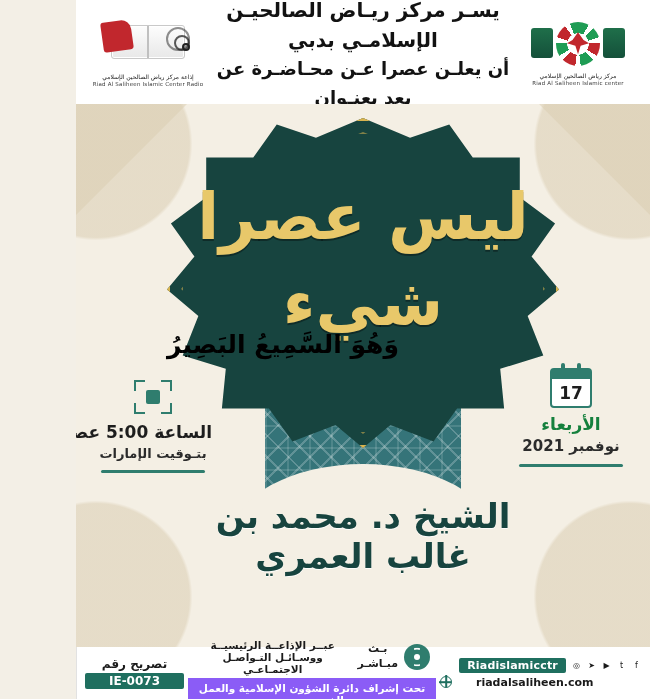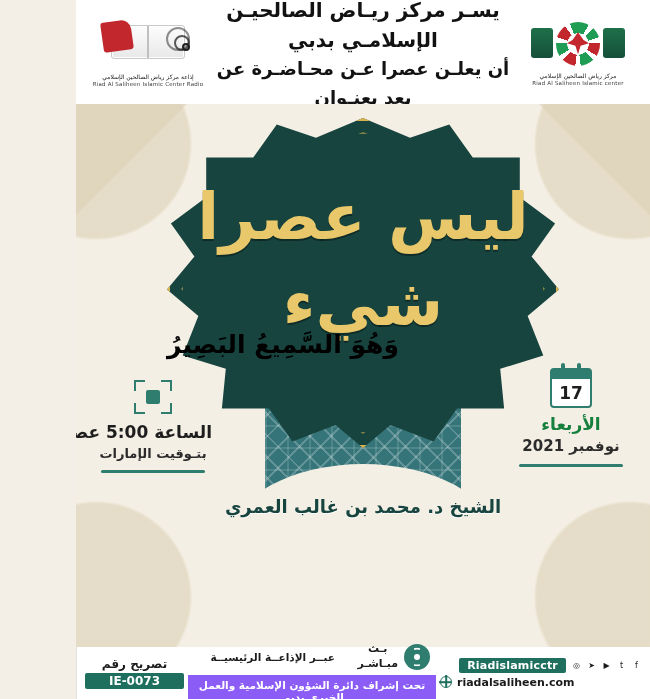--- a/index.html
+++ b/index.html
@@ -256,21 +256,21 @@
   }
 
   
   .speaker {
     position: absolute;
     left: 50%; transform: translateX(-50%);
     top: 392px;
     width: 330px;
     text-align: center;
     color: #17443f;
-    font-size: 18px;
+    font-size: 34px;
     font-weight: bold;
     letter-spacing: -1px;
     direction: rtl;
     text-shadow: 0 1px 0 rgba(255,255,255,.8);
   }
 
   
   .time-badge {
     position: absolute;
     left: 18px; top: 276px;
@@ -372,21 +372,21 @@
     border: 1.6px solid #1f6f5f; position: relative;
   }
   .globe:before {
     content:""; position:absolute; left:50%; top:-1.6px; width:1.6px; height:12px;
     background:#1f6f5f; transform: translateX(-50%);
   }
   .globe:after {
     content:""; position:absolute; top:50%; left:-1.6px; width:12px; height:1.6px;
     background:#1f6f5f; transform: translateY(-50%);
   }
-  .site-text { font-size: 11px; font-weight: bold; color: #1a1a1a; direction: ltr; }
+  .site-text { font-size: 11px; font-weight: bold; color: #1a1a1a; direction: ltr; margin-left: 19px; }
 
   .f-mid {
     flex: 1;
     display: flex; flex-direction: column; justify-content: center;
     padding: 3px 6px;
     gap: 3px;
     text-align: center;
   }
   .f-mid .line1 { font-size: 10.5px; font-weight: bold; color: #1b1b1b; }
   .f-mid .line2 { font-size: 10.5px; font-weight: bold; color: #1b1b1b; }
@@ -533,20 +533,21 @@
 
     <div class="f-mid">
       <div class="live-wrap">
         <div class="live-icon"></div>
         <div class="live-text">
           <div>بـث</div>
           <div>مبـاشـر</div>
         </div>
         <div style="flex:1">
           <div class="line1">عبــر الإذاعــة الرئيسيــة</div>
+          <div class="line2">ووسـائـل التـواصـل الاجتمـاعـي</div>
         </div>
       </div>
       <div class="line3">تحت إشراف دائرة الشؤون الإسلامية والعمل الخيري بدبي</div>
     </div>
 
     <div class="f-right">
       <div class="permit-label">تصريح رقم</div>
       <div class="permit-no">IE-0073</div>
     </div>
 

